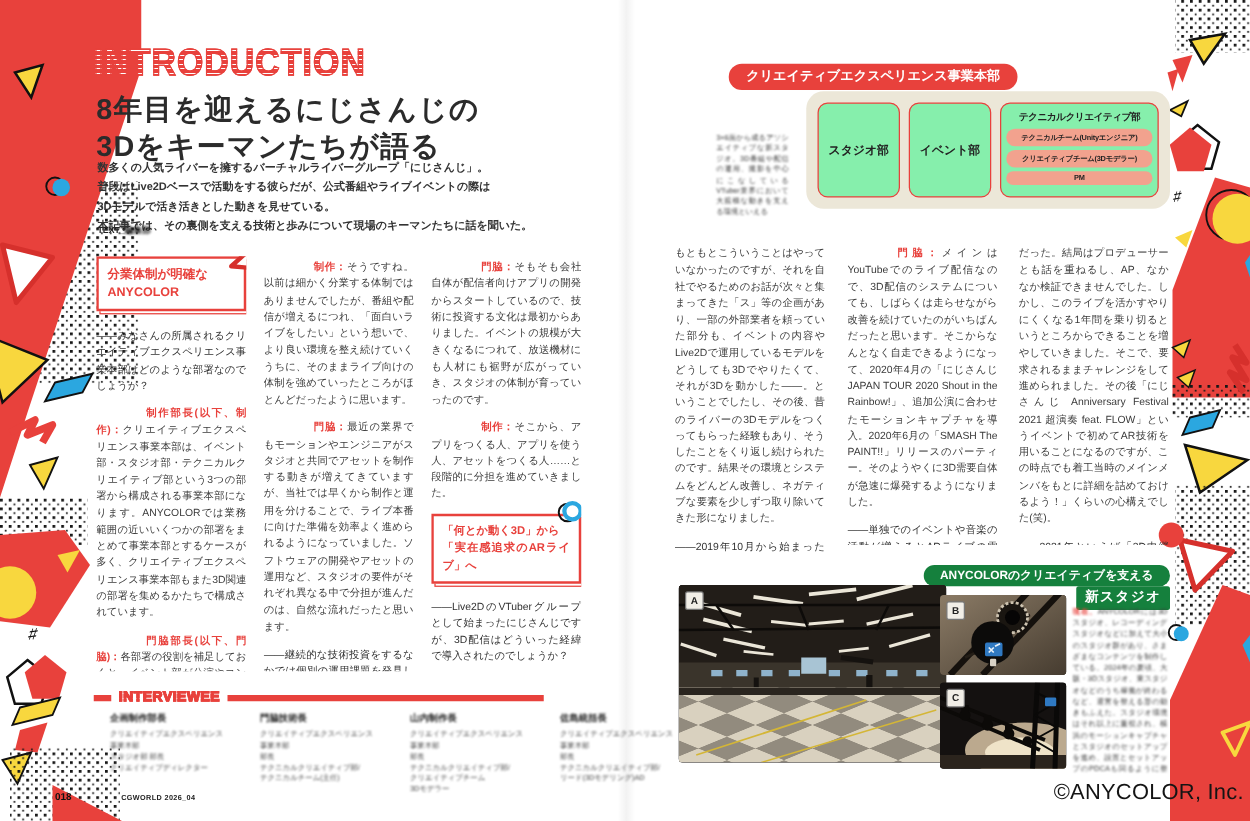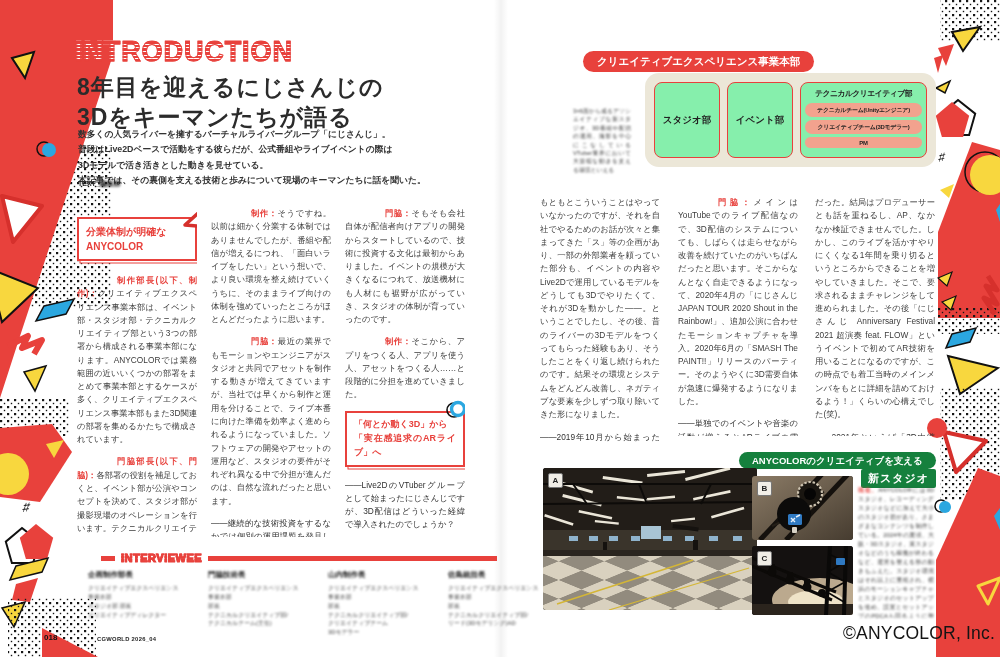--- a/index.html
+++ b/index.html
@@ -18,26 +18,26 @@
   .intro{left:78px;top:127px;font-size:8.8px;font-weight:bold;line-height:1.75;color:#333;}
   .credit{left:78px;top:179px;font-size:7px;font-weight:bold;color:#222;}
   .credit .blurname{filter:blur(1px);}
   
   .col{width:120px;font-size:8.3px;line-height:1.6;text-align:justify;color:#3b3b3b;overflow:hidden;}
   .col p{margin:0 0 9px;filter:blur(.6px);}
   .col p.q{color:#303030;}
   .col .tag{color:#e8413c;font-weight:bold;margin-left:40px;}
   
   .callout{position:relative;border:2px solid #e8413c;background:#fff;color:#e8413c;font-weight:bold;
-           padding:5px 7px;margin:12px 0 13px;box-shadow:2.5px 2.5px 0 -1px #fff,2.5px 2.5px 0 0 #e8413c;}
+           padding:5px 7px;margin:0 0 13px;box-shadow:2.5px 2.5px 0 -1px #fff,2.5px 2.5px 0 0 #e8413c;}
   .callout1{font-size:10px;line-height:1.5;}
   .callout2{font-size:9px;line-height:1.55;margin:4px 0 12px;}
   .callout .deco{position:absolute;}
   
-  .ivrule{left:75px;top:552px;width:396px;display:flex;align-items:center;gap:6px;margin-left:26px;}
+  .ivrule{left:75px;top:552px;width:360px;display:flex;align-items:center;gap:6px;}
   .ivrule .bar{height:5px;background:#e8413c;}
   .ivrule .bar.lead{width:14px;}
   .ivrule .bar.tail{flex:1;}
   .ivhead{font-size:11px;font-weight:900;color:#e8413c;letter-spacing:.5px;white-space:nowrap;}
   .people{left:88px;top:570px;width:470px;display:flex;gap:25px;}
   .person{width:95px;}
   .person .pname{font-size:7.5px;font-weight:bold;color:#222;filter:blur(.8px);margin-bottom:4px;}
   .person .pline{font-size:5.9px;line-height:1.5;color:#444;filter:blur(.8px);}
   
   .pageno{left:44px;top:633px;font-size:8px;font-weight:bold;color:#111;}
@@ -169,20 +169,21 @@
 
   <div class="abs col" style="left:77px;top:205px;height:332px;">
     <div class="callout callout1">
       <div>分業体制が明確な</div>
       <div>ANYCOLOR</div>
       <svg class="deco" style="right:-16px;top:-16px;" width="30" height="28">
         <polygon points="4,22 24,4 27,24" fill="#fff" stroke="#d6302c" stroke-width="3.5" stroke-linejoin="round"></polygon>
       </svg>
     </div>
     <div>
+        <p class="q">――みなさんの所属されるクリエイティブエクスペリエンス事業本部はどのような部署なのでしょうか？</p>
         <p><span class="tag">制作部長(以下、制作)：</span>クリエイティブエクスペリエンス事業本部は、イベント部・スタジオ部・テクニカルクリエイティブ部という3つの部署から構成される事業本部になります。ANYCOLORでは業務範囲の近いいくつかの部署をまとめて事業本部とするケースが多く、クリエイティブエクスペリエンス事業本部もまた3D関連の部署を集めるかたちで構成されています。</p>
         <p><span class="tag">門脇部長(以下、門脇)：</span>各部署の役割を補足しておくと、イベント部が公演やコンセプトを決めて、スタジオ部が撮影現場のオペレーションを行います。テクニカルクリエイティブ部は配信のための技術やアセット制作を担う……といった流れです。</p>
       </div>
   </div>
 
   <div class="abs col" style="left:211px;top:207px;height:330px;">
       <p><span class="tag">制作：</span>そうですね。以前は細かく分業する体制ではありませんでしたが、番組や配信が増えるにつれ、「面白いライブをしたい」という想いで、より良い環境を整え続けていくうちに、そのままライブ向けの体制を強めていったところがほとんどだったように思います。</p>
       <p><span class="tag">門脇：</span>最近の業界でもモーションやエンジニアがスタジオと共同でアセットを制作する動きが増えてきていますが、当社では早くから制作と運用を分けることで、ライブ本番に向けた準備を効率よく進められるようになっていました。ソフトウェアの開発やアセットの運用など、スタジオの要件がそれぞれ異なる中で分担が進んだのは、自然な流れだったと思います。</p>
       <p class="q">――継続的な技術投資をするなかでは個別の運用課題を発見していく考え方もあった気がするのですが、あえてテクニカルを分離し体制を整理されたのはなぜでしょうか？</p>
     </div>

